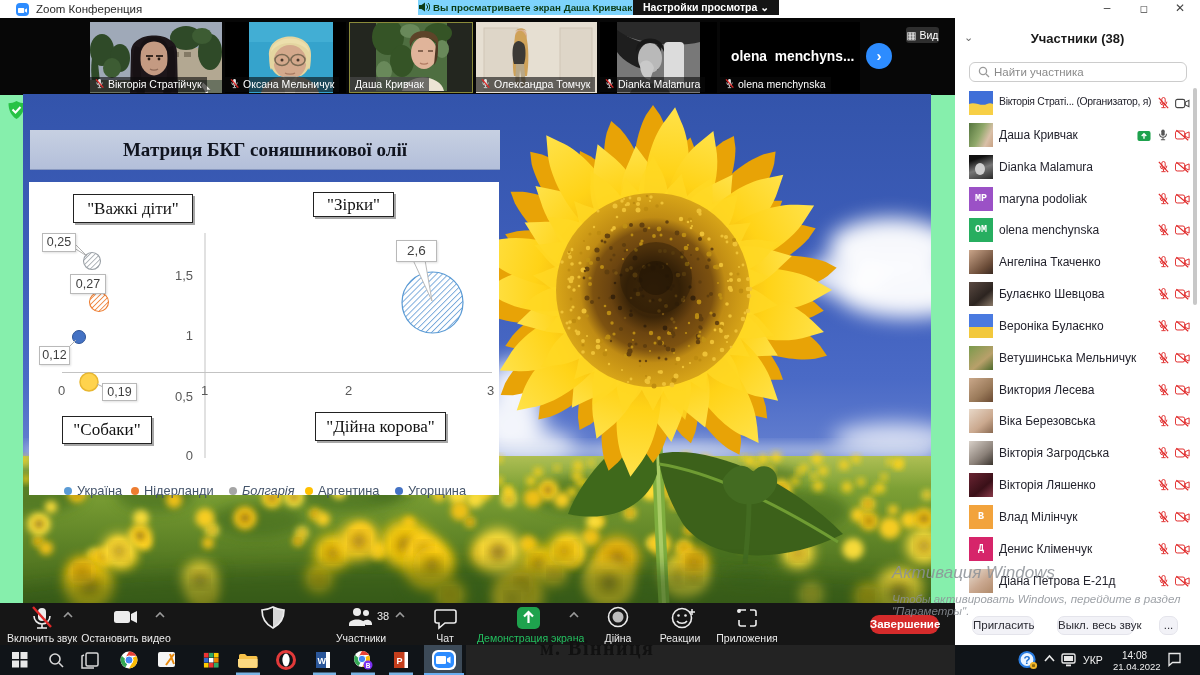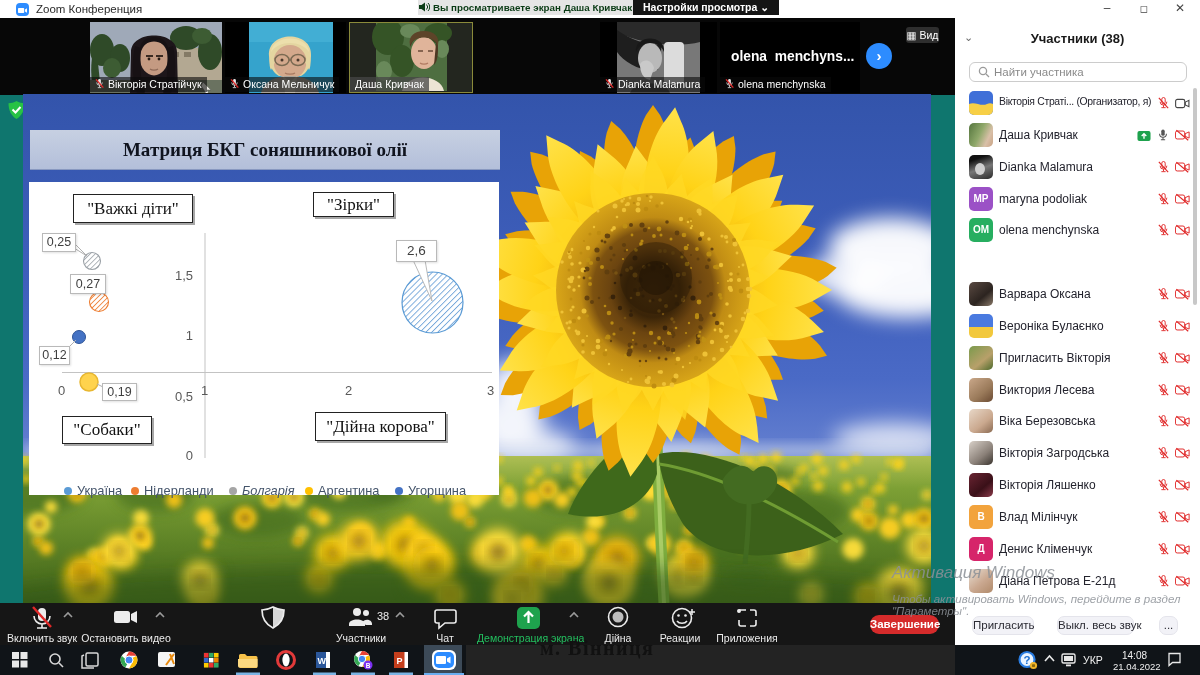--- a/index.html
+++ b/index.html
@@ -4,31 +4,31 @@
 <style>
   * { margin:0; padding:0; box-sizing:border-box; }
   html,body { width:1200px; height:675px; overflow:hidden; background:#000; font-family:"Liberation Sans", sans-serif; }
   .abs { position:absolute; }
   #root { position:relative; width:1200px; height:675px; background:#0b0b0b; }
 
   
   #titlebar { left:0; top:0; width:1200px; height:18px; background:#fff; }
   #zlogo { left:16px; top:3px; width:13px; height:13px; background:#2d8cff; border-radius:4px; }
   #ztitle { left:36px; top:3px; font-size:11.5px; color:#2b2b2b; }
-  #greenbanner { left:418px; top:0; width:215px; height:15px; background:#e5e5e5; color:#0b3c16; font-size:9.8px; font-weight:bold; line-height:15px; text-align:center; white-space:nowrap; }
+  #greenbanner { left:418px; top:0; width:215px; height:15px; background:#7dd3fc; color:#0b3c16; font-size:9.8px; font-weight:bold; line-height:15px; text-align:center; white-space:nowrap; }
   #viewsettings { left:633px; top:0; width:146px; height:15px; background:#151515; color:#fff; font-size:10.5px; font-weight:bold; line-height:15px; text-align:center; }
   .winbtn { top:0; height:18px; color:#444; font-size:12px; line-height:17px; text-align:center; width:20px; }
 
   
   #strip { left:0; top:18px; width:955px; height:77px; background:#070707; }
   .tile { top:4px; height:71px; background:#000; overflow:hidden; }
   .nlabel { position:absolute; left:0; bottom:1px; height:15px; background:rgba(10,10,10,0.6); color:#fff; font-size:10.5px; line-height:15px; padding:0 5px; white-space:nowrap; }
 
   
-  #mainarea { left:0; top:95px; width:955px; height:508px; background:#0f766e;padding-left:20px; }
+  #mainarea { left:0; top:95px; width:955px; height:508px; background:#86efac;padding-left:20px; }
   #slide { position:absolute; left:23px; top:-1px; width:908px; height:509px; overflow:hidden; }
   #titlebox { left:7px; top:36px; width:470px; height:40px; background:linear-gradient(180deg,#c7d0e2,#b3bfda); border-bottom:1px solid #8898c0; }
   #titlebox div { font-family:"Liberation Serif", serif; font-weight:bold; font-size:19px; color:#10141f; text-align:center; line-height:40px; }
   #chartbox { left:6px; top:88px; width:470px; height:313px; background:#fff; }
 
   
   .qlabel { position:absolute; background:#fff; border:1.5px solid #222; font-family:"Liberation Serif", serif; font-size:17px; color:#111; text-align:center; box-shadow:2px 2px 0 rgba(60,60,60,0.45); }
   .callout { position:absolute; background:#fff; border:1px solid #b9b9b9; font-size:12.5px; color:#3f3f3f; text-align:center; box-shadow:1px 1px 2px rgba(0,0,0,0.12); }
   .axnum { position:absolute; font-size:13px; color:#595959; }
   .legend { position:absolute; top:285px; left:0; width:470px; font-family:"Liberation Sans", sans-serif; font-size:12.8px; color:#44546a; }
@@ -37,21 +37,21 @@
 
   
   #toolbar { left:0; top:603px; width:955px; height:42px; background:#161616; color:#e9e9e9; }
   .tbitem { position:absolute; text-align:center; font-size:10.5px; color:#ececec; white-space:nowrap; }
   #endbtn { position:absolute; left:870px; top:12px; width:69px; height:19px; background:#d52b2b; border-radius:9px; color:#fff; font-size:11.5px; font-weight:bold; text-align:center; line-height:19px; }
 
   
   #panel { left:955px; top:18px; width:245px; height:627px; background:#fff; }
   #searchbox { position:absolute; left:14px; top:44px; width:218px; height:20px; border:1px solid #ccc; border-radius:6px; color:#8a8a8a; font-size:11.5px; line-height:19px; }
   .prow { position:absolute; left:0; width:245px; height:32px; }
-  .pavatar { position:absolute; left:14px; top:4px; width:24px; height:24px; border-radius:5px; overflow:hidden; }
+  .pavatar { position:absolute; left:14px; top:4px; width:24px; height:24px; border-radius:0; overflow:hidden;font-family:Liberation Mono, monospace; }
   .pname { position:absolute; left:44px; top:9px; font-size:12px; color:#23232d; white-space:nowrap; }
   .picons { position:absolute; right:10px; top:8px; }
   .inits { width:24px; height:24px; color:#fff; font-size:10px; font-weight:bold; text-align:center; line-height:24px; }
   .fbtn { position:absolute; top:598px; height:19px; white-space:nowrap; background:#f2f2f7; border:1px solid #e4e4eb; border-radius:7px; color:#2b2b33; font-size:11.5px; text-align:center; line-height:17px; }
 
   
   #taskbar { left:0; top:645px; width:1200px; height:30px; background:#101418; }
   #taskbar .lighter { position:absolute; left:466px; top:0; width:489px; height:30px; background:#232323; }
 
   
@@ -159,20 +159,37 @@
         <ellipse cx="74" cy="30" rx="13" ry="16" fill="#e0b49a"></ellipse>
         <path d="M60,24 C58,4 90,4 88,26 C88,36 86,40 84,42 L86,20 C80,12 66,12 62,20 Z" fill="#4e3823"></path>
         <path d="M60,22 C58,14 64,8 74,8 C84,8 90,14 88,22 C84,12 64,12 60,22 Z" fill="#5d4429"></path>
         <path d="M68,28 h5 M78,28 h5" stroke="#6a4a38" stroke-width="1.5"></path>
         <path d="M70,40 C72,41.5 76,41.5 78,40" stroke="#b07a62" stroke-width="1.2" fill="none"></path>
         <path d="M52,68 C56,50 90,50 94,68 Z" fill="#ece4d4"></path>
       </svg>
       <div class="nlabel" style="bottom:0px; left:0px; background:rgba(70,70,70,0.75);">Даша Кривчак</div>
     </div>
 
+    <div class="tile abs" style="left:476px; width:121px;">
+      <svg width="121" height="71" viewBox="0 0 121 71">
+        <rect width="121" height="71" fill="#e6dfd2"></rect>
+        <rect x="8" y="6" width="34" height="62" fill="#ded6c8" stroke="#cfc6b6"></rect>
+        <rect x="84" y="6" width="32" height="62" fill="#ded6c8" stroke="#cfc6b6"></rect>
+        <ellipse cx="45" cy="14" rx="6" ry="7" fill="#d9af8e"></ellipse>
+        <path d="M39,10 C41,5 49,5 51,10 C51,7 39,7 39,10 Z" fill="#caa05a"></path>
+        <path d="M39,14 C37,30 36,44 38,54 L42,54 C41,40 41,28 42,22 C46,26 48,40 47,54 L51,54 C53,42 53,24 50,14 C47,7 41,7 39,14 Z" fill="#cfa258"></path>
+        <path d="M38,22 C36,26 36,36 38,42 L48,42 C50,36 50,26 48,22 C44,18 41,18 38,22 Z" fill="#3c3a36"></path>
+        <path d="M40,42 L39,64 L43,64 L44,48 L46,64 L50,64 L48,42 Z" fill="#b8a888"></path>
+      </svg>
+      <div class="nlabel"><svg width="9" height="11" viewBox="0 0 13 15" style="margin-right:4px; vertical-align:-1px;">
+            <rect x="4.5" y="1" width="4" height="8" rx="2" fill="#e8e8e8"></rect>
+            <path d="M2.5,6 a4,4 0 0 0 8,0 M6.5,10 v2.5 M4,13.5 h5" stroke="#e8e8e8" stroke-width="1.2" fill="none"></path>
+            <line x1="1.5" y1="1.5" x2="12" y2="13.5" stroke="#e02828" stroke-width="2"></line>
+          </svg>Олександра Томчук</div>
+    </div>
 
     <div class="tile abs" style="left:600px; width:117px;">
       <svg width="117" height="71" viewBox="0 0 117 71">
         <rect width="117" height="71" fill="#000"></rect>
         <rect x="17" y="0" width="83" height="71" fill="#787878"></rect>
         <path d="M17,0 L100,0 L100,20 C78,26 40,22 17,10 Z" fill="#2a2a2a"></path>
         <path d="M17,8 C34,20 52,24 62,22 L58,48 C40,50 24,40 17,30 Z" fill="#1e1e1e"></path>
         <ellipse cx="50" cy="36" rx="12" ry="15" fill="#b9b9b9"></ellipse>
         <path d="M36,30 C34,12 66,12 64,30 C60,18 40,18 36,30 Z" fill="#181818"></path>
         <rect x="64" y="20" width="20" height="42" rx="4" fill="#dcdcdc"></rect>
@@ -1189,23 +1206,36 @@
         <span class="picons"><svg width="11" height="12" viewBox="0 0 13 14" style="margin-right:6px;">
             <rect x="4.5" y="0.5" width="4" height="7.5" rx="2" fill="none" stroke="#e02828" stroke-width="1.1"></rect>
             <path d="M2.5,5.5 a4,4 0 0 0 8,0 M6.5,9.5 v2.5 M4,12.5 h5" stroke="#e02828" stroke-width="1.1" fill="none"></path>
             <line x1="1" y1="1" x2="12" y2="13" stroke="#e02828" stroke-width="1.4"></line>
           </svg><svg width="15" height="12" viewBox="0 0 17 13">
             <rect x="0.5" y="2" width="10.5" height="9" rx="2" fill="none" stroke="#e02828" stroke-width="1.1"></rect>
             <path d="M11.5,5 L16,3 L16,10 L11.5,8 Z" fill="none" stroke="#e02828" stroke-width="1.1"></path>
             <line x1="1.5" y1="1" x2="15" y2="12.5" stroke="#e02828" stroke-width="1.4"></line>
           </svg></span>
       </div>
+<div class="prow" style="top:228px;">
+        <div class="pavatar" style="background:linear-gradient(140deg,#caa58a,#6b4c38 70%,#3a2a22);"></div>
+        <span class="pname">Ангеліна Ткаченко</span>
+        <span class="picons"><svg width="11" height="12" viewBox="0 0 13 14" style="margin-right:6px;">
+            <rect x="4.5" y="0.5" width="4" height="7.5" rx="2" fill="none" stroke="#e02828" stroke-width="1.1"></rect>
+            <path d="M2.5,5.5 a4,4 0 0 0 8,0 M6.5,9.5 v2.5 M4,12.5 h5" stroke="#e02828" stroke-width="1.1" fill="none"></path>
+            <line x1="1" y1="1" x2="12" y2="13" stroke="#e02828" stroke-width="1.4"></line>
+          </svg><svg width="15" height="12" viewBox="0 0 17 13">
+            <rect x="0.5" y="2" width="10.5" height="9" rx="2" fill="none" stroke="#e02828" stroke-width="1.1"></rect>
+            <path d="M11.5,5 L16,3 L16,10 L11.5,8 Z" fill="none" stroke="#e02828" stroke-width="1.1"></path>
+            <line x1="1.5" y1="1" x2="15" y2="12.5" stroke="#e02828" stroke-width="1.4"></line>
+          </svg></span>
+      </div>
 <div class="prow" style="top:260px;">
         <div class="pavatar" style="background:linear-gradient(140deg,#5a4a42,#2c2420 60%,#8a7a6a);"></div>
-        <span class="pname">Варвара Оксана</span>
+        <span class="pname">Булаєнко Шевцова</span>
         <span class="picons"><svg width="11" height="12" viewBox="0 0 13 14" style="margin-right:6px;">
             <rect x="4.5" y="0.5" width="4" height="7.5" rx="2" fill="none" stroke="#e02828" stroke-width="1.1"></rect>
             <path d="M2.5,5.5 a4,4 0 0 0 8,0 M6.5,9.5 v2.5 M4,12.5 h5" stroke="#e02828" stroke-width="1.1" fill="none"></path>
             <line x1="1" y1="1" x2="12" y2="13" stroke="#e02828" stroke-width="1.4"></line>
           </svg><svg width="15" height="12" viewBox="0 0 17 13">
             <rect x="0.5" y="2" width="10.5" height="9" rx="2" fill="none" stroke="#e02828" stroke-width="1.1"></rect>
             <path d="M11.5,5 L16,3 L16,10 L11.5,8 Z" fill="none" stroke="#e02828" stroke-width="1.1"></path>
             <line x1="1.5" y1="1" x2="15" y2="12.5" stroke="#e02828" stroke-width="1.4"></line>
           </svg></span>
       </div>
@@ -1220,21 +1250,21 @@
             <path d="M2.5,5.5 a4,4 0 0 0 8,0 M6.5,9.5 v2.5 M4,12.5 h5" stroke="#e02828" stroke-width="1.1" fill="none"></path>
             <line x1="1" y1="1" x2="12" y2="13" stroke="#e02828" stroke-width="1.4"></line>
           </svg><svg width="15" height="12" viewBox="0 0 17 13">
             <rect x="0.5" y="2" width="10.5" height="9" rx="2" fill="none" stroke="#e02828" stroke-width="1.1"></rect>
             <path d="M11.5,5 L16,3 L16,10 L11.5,8 Z" fill="none" stroke="#e02828" stroke-width="1.1"></path>
             <line x1="1.5" y1="1" x2="15" y2="12.5" stroke="#e02828" stroke-width="1.4"></line>
           </svg></span>
       </div>
 <div class="prow" style="top:324px;">
         <div class="pavatar" style="background:linear-gradient(140deg,#7a9a4c,#b8a06a 60%,#4c6a2c);"></div>
-        <span class="pname">Пригласить Вікторія</span>
+        <span class="pname">Ветушинська Мельничук</span>
         <span class="picons"><svg width="11" height="12" viewBox="0 0 13 14" style="margin-right:6px;">
             <rect x="4.5" y="0.5" width="4" height="7.5" rx="2" fill="none" stroke="#e02828" stroke-width="1.1"></rect>
             <path d="M2.5,5.5 a4,4 0 0 0 8,0 M6.5,9.5 v2.5 M4,12.5 h5" stroke="#e02828" stroke-width="1.1" fill="none"></path>
             <line x1="1" y1="1" x2="12" y2="13" stroke="#e02828" stroke-width="1.4"></line>
           </svg><svg width="15" height="12" viewBox="0 0 17 13">
             <rect x="0.5" y="2" width="10.5" height="9" rx="2" fill="none" stroke="#e02828" stroke-width="1.1"></rect>
             <path d="M11.5,5 L16,3 L16,10 L11.5,8 Z" fill="none" stroke="#e02828" stroke-width="1.1"></path>
             <line x1="1.5" y1="1" x2="15" y2="12.5" stroke="#e02828" stroke-width="1.4"></line>
           </svg></span>
       </div>

